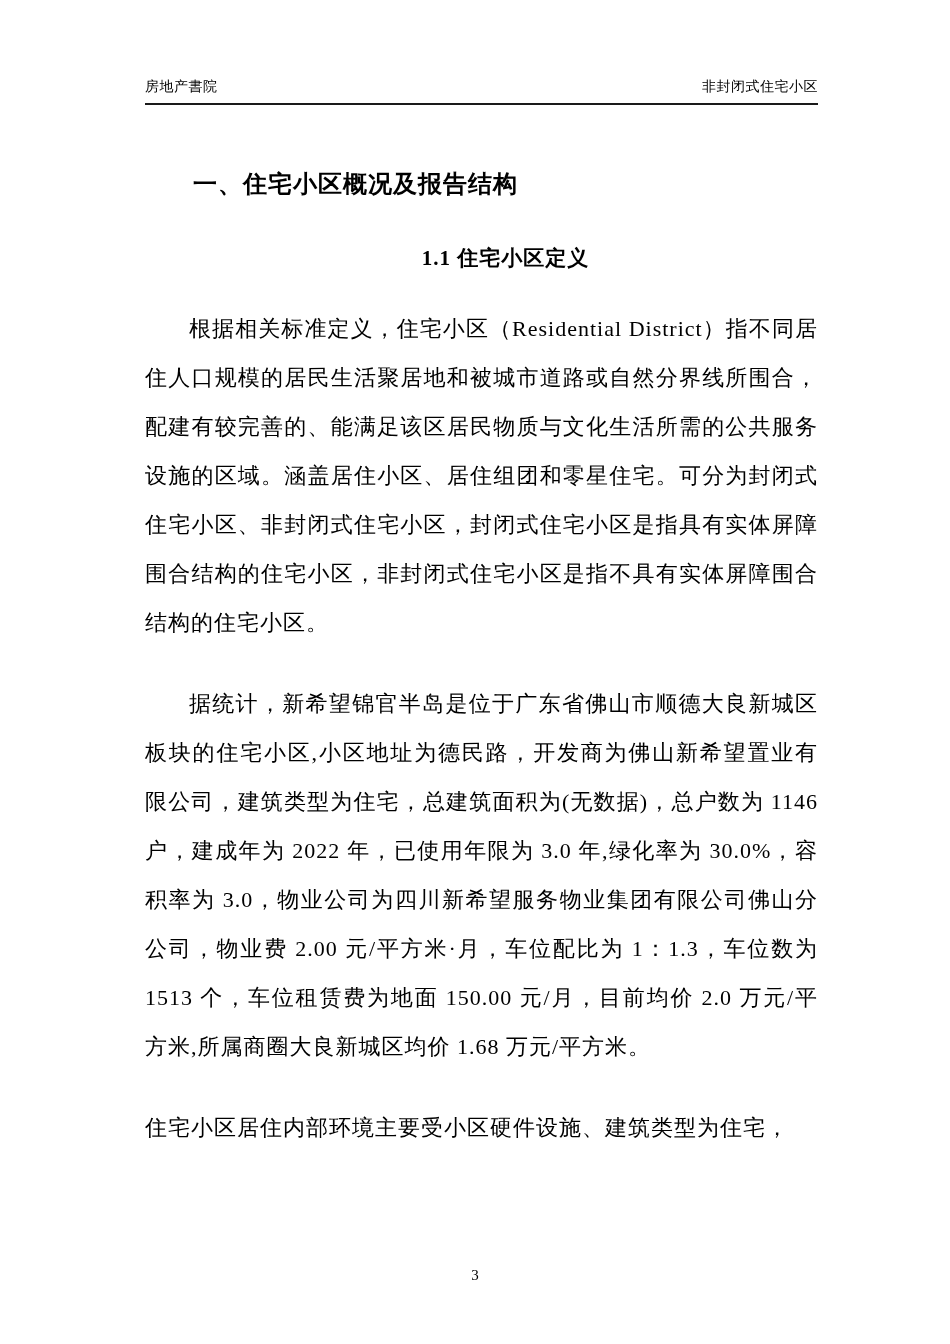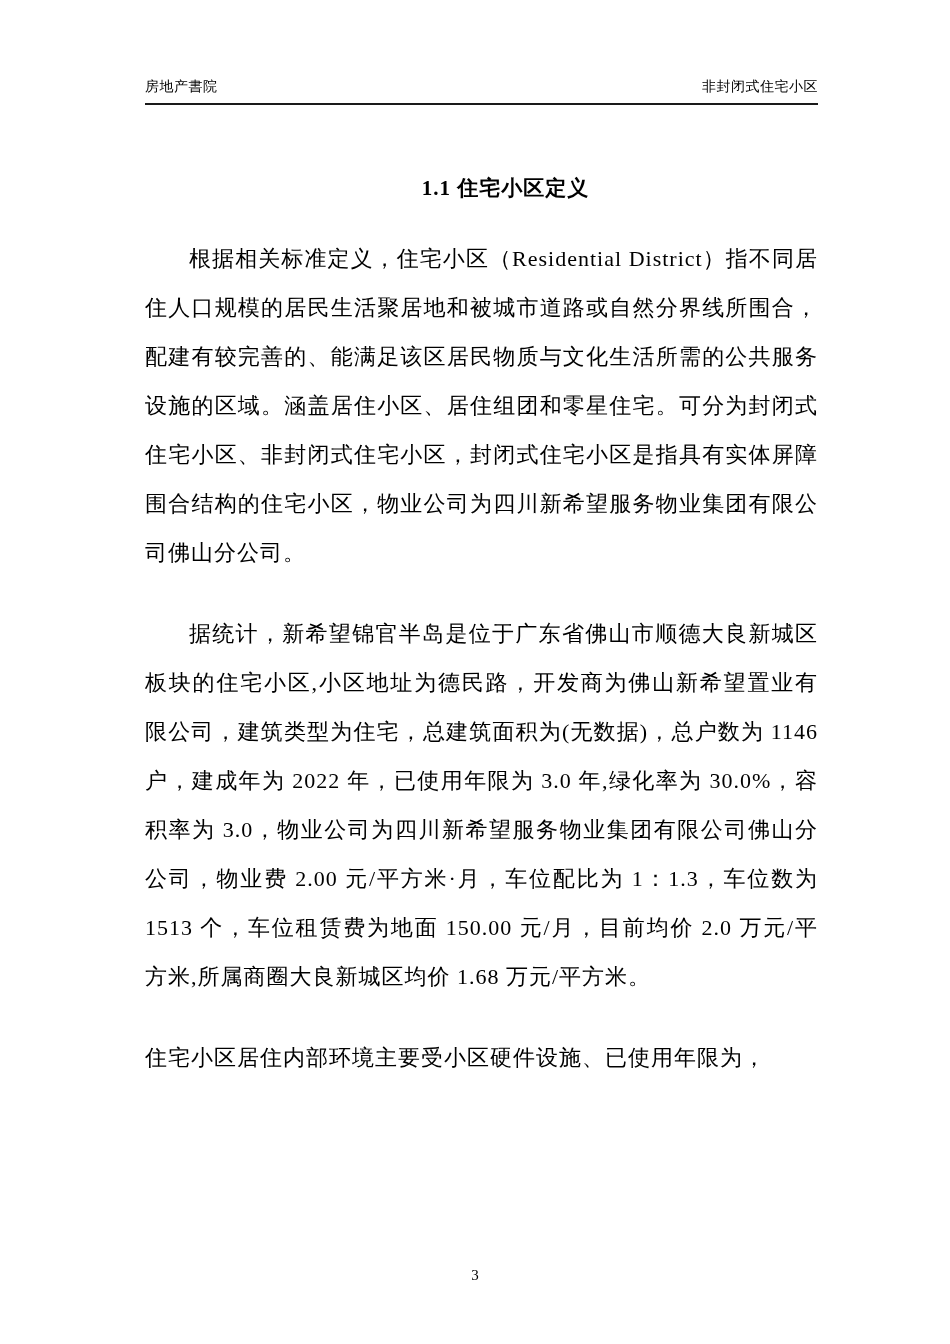--- a/index.html
+++ b/index.html
@@ -72,26 +72,27 @@
 <body>
 
 <div class="page">
 
   <div class="header">
     <span>房地产書院</span>
     <span>非封闭式住宅小区</span>
   </div>
 
   <div class="content">
+    <h1 class="doc-h1">一、住宅小区概况及报告结构</h1>
 
     <h2 class="doc-h2">1.1 住宅小区定义</h2>
-    <p class="body-text indent">根据相关标准定义，住宅小区（Residential District）指不同居住人口规模的居民生活聚居地和被城市道路或自然分界线所围合，配建有较完善的、能满足该区居民物质与文化生活所需的公共服务设施的区域。涵盖居住小区、居住组团和零星住宅。可分为封闭式住宅小区、非封闭式住宅小区，封闭式住宅小区是指具有实体屏障围合结构的住宅小区，物业公司为四川新希望服务物业集团有限公司佛山分公司。</p>
+    <p class="body-text indent">根据相关标准定义，住宅小区（Residential District）指不同居住人口规模的居民生活聚居地和被城市道路或自然分界线所围合，配建有较完善的、能满足该区居民物质与文化生活所需的公共服务设施的区域。涵盖居住小区、居住组团和零星住宅。可分为封闭式住宅小区、非封闭式住宅小区，封闭式住宅小区是指具有实体屏障围合结构的住宅小区，非封闭式住宅小区是指不具有实体屏障围合结构的住宅小区。</p>
 
     <p class="body-text indent">据统计，新希望锦官半岛是位于广东省佛山市顺德大良新城区板块的住宅小区,小区地址为德民路，开发商为佛山新希望置业有限公司，建筑类型为住宅，总建筑面积为(无数据)，总户数为 1146 户，建成年为 2022 年，已使用年限为 3.0 年,绿化率为 30.0%，容积率为 3.0，物业公司为四川新希望服务物业集团有限公司佛山分公司，物业费 2.00 元/平方米·月，车位配比为 1：1.3，车位数为 1513 个，车位租赁费为地面 150.00 元/月，目前均价 2.0 万元/平方米,所属商圈大良新城区均价 1.68 万元/平方米。</p>
 
-    <p class="body-text no-indent">住宅小区居住内部环境主要受小区硬件设施、已使用年限为，</p>
+    <p class="body-text no-indent">住宅小区居住内部环境主要受小区硬件设施、建筑类型为住宅，</p>
   </div>
 
   <div class="footer">
     <span>3</span>
   </div>
 
 </div>
 
 </body></html>

